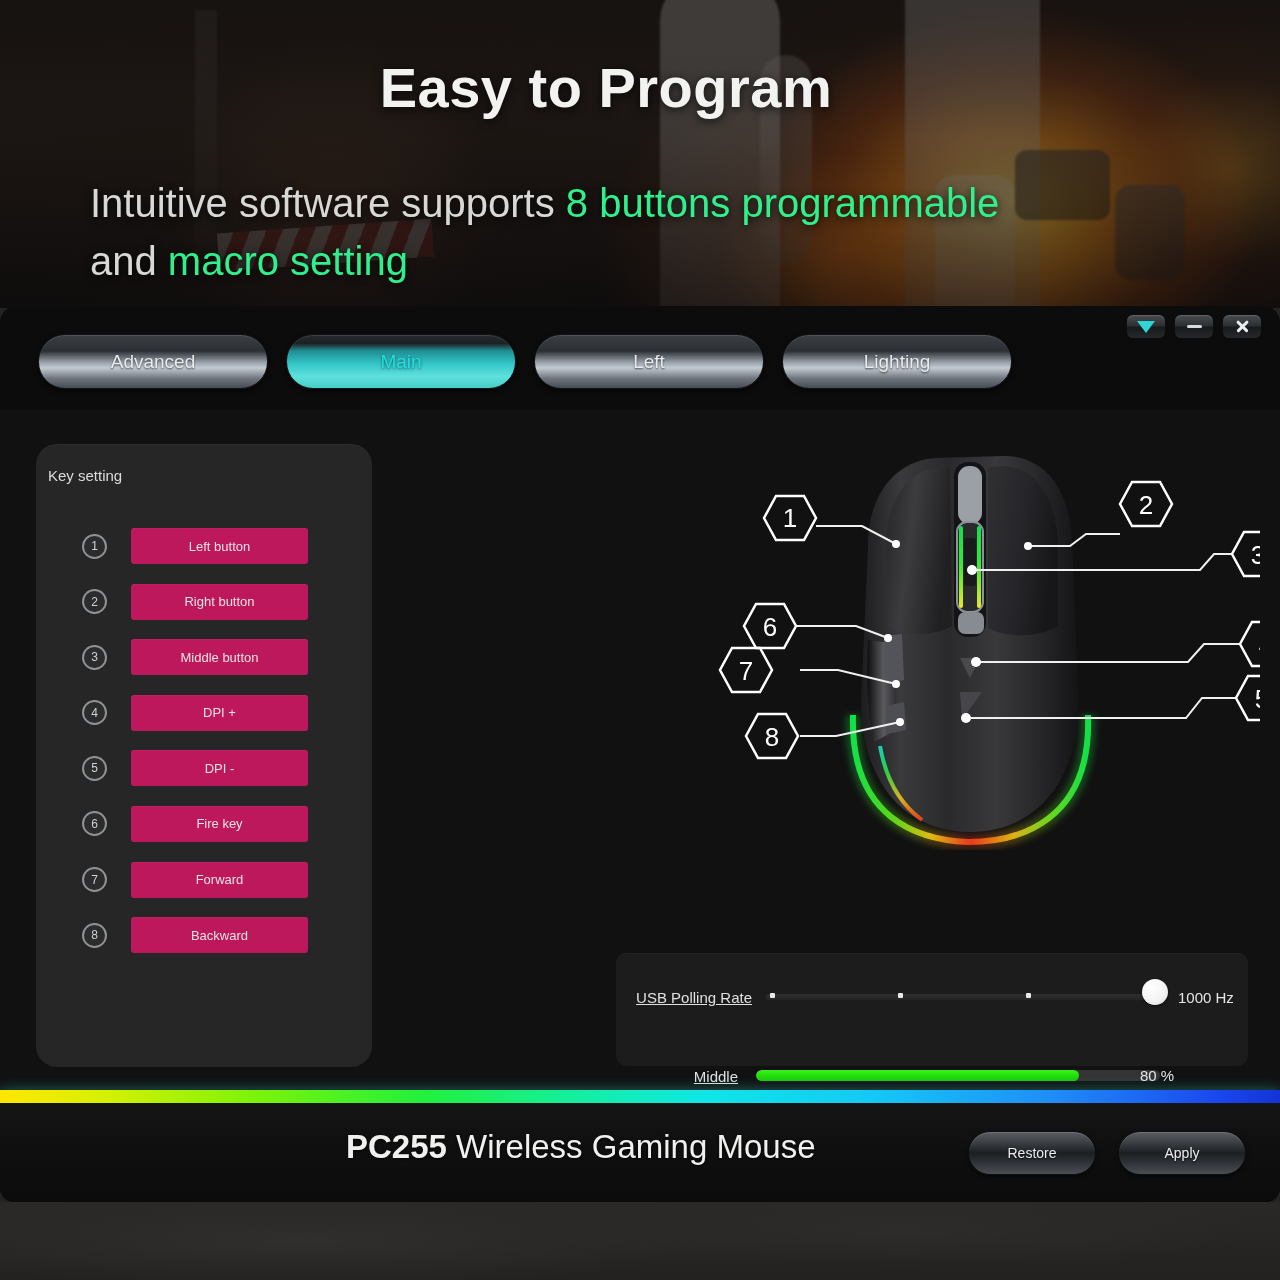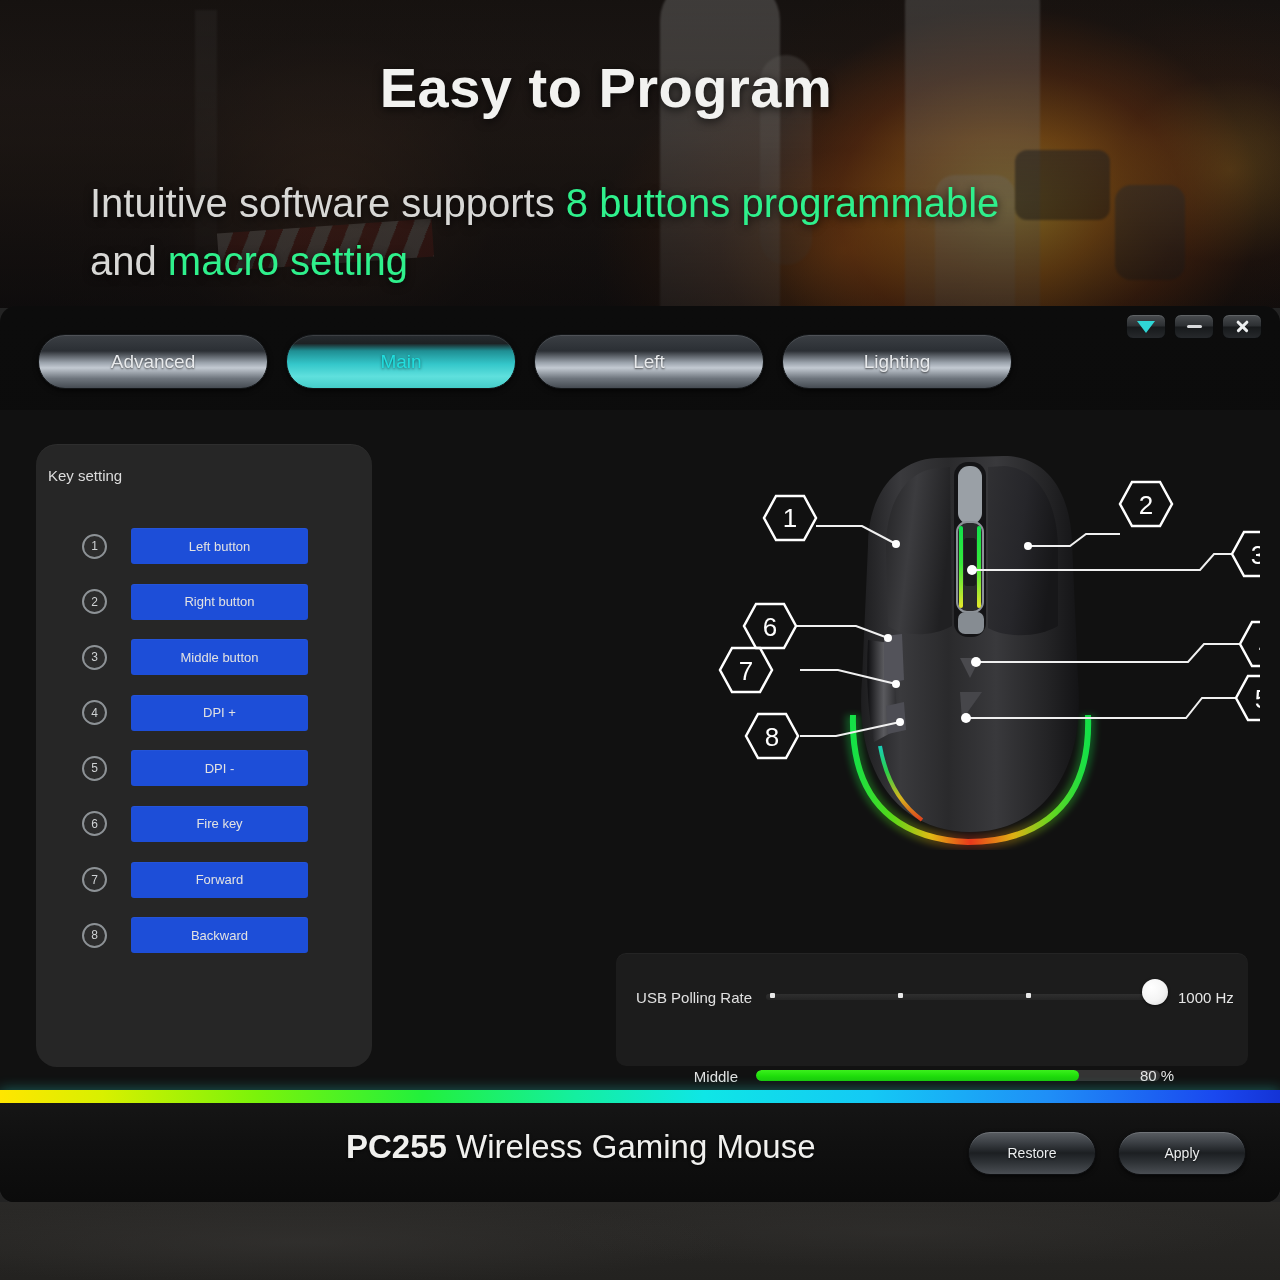--- a/index.html
+++ b/index.html
@@ -199,21 +199,21 @@
     border: 2px solid #8d9296;
     background: #2c2c2c;
     color: #cfd2d4;
     font-size: 12px;
     display: flex; align-items: center; justify-content: center;
     flex: 0 0 auto;
   }
   .kbtn {
     margin-left: 24px;
     width: 177px; height: 36px;
-    background: #1d4ed8;
+    background: #be185d;
     border-radius: 3px;
     color: #e2e2e2;
     font-size: 13px;
     display: flex; align-items: center; justify-content: center;
     box-shadow: inset 0 1px 0 rgba(255,255,255,0.035);
     text-align: center;
   }
 
   
   .mousewrap {
@@ -229,20 +229,21 @@
     left: 616px; top: 543px;
     width: 632px; height: 113px;
     background: #1c1c1c;
     border-radius: 10px;
     box-shadow: inset 0 1px 0 rgba(255,255,255,0.035);
   }
   .row-label {
     position: absolute;
     font-size: 15px; color: #e0e0e0;
     text-align: right;
+    text-decoration: underline;
   }
   .poll-label { left: 0; top: 36px; width: 136px; }
   .batt-label { left: 0; top: 115px; width: 122px; }
 
   .slider-track {
     position: absolute;
     left: 150px; top: 41px;
     width: 400px; height: 6px;
     background: linear-gradient(180deg, #2f2f2f, #242424);
     border-radius: 3px;

